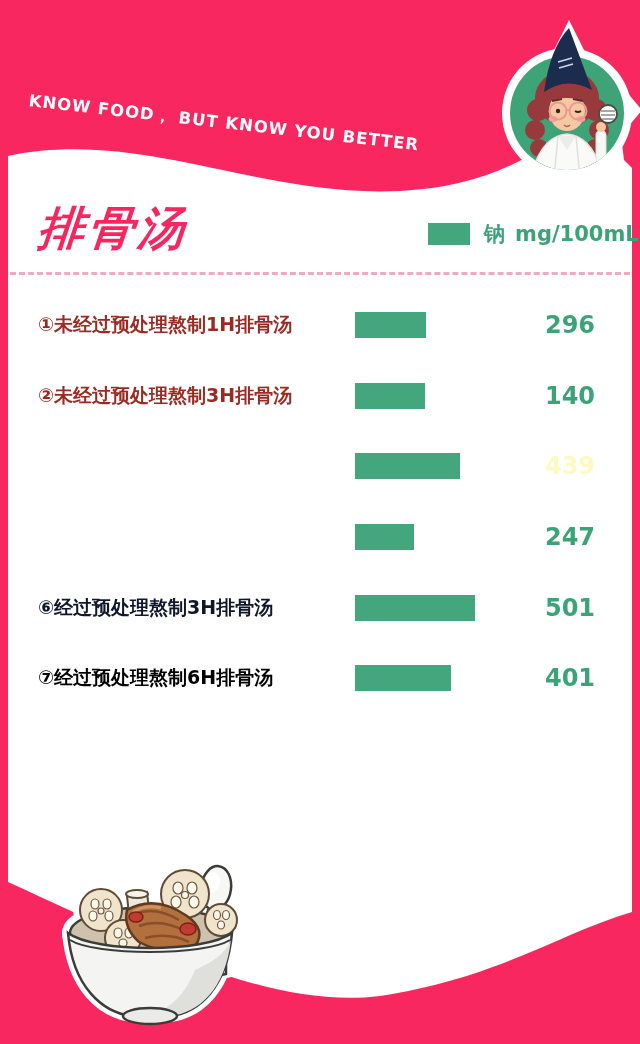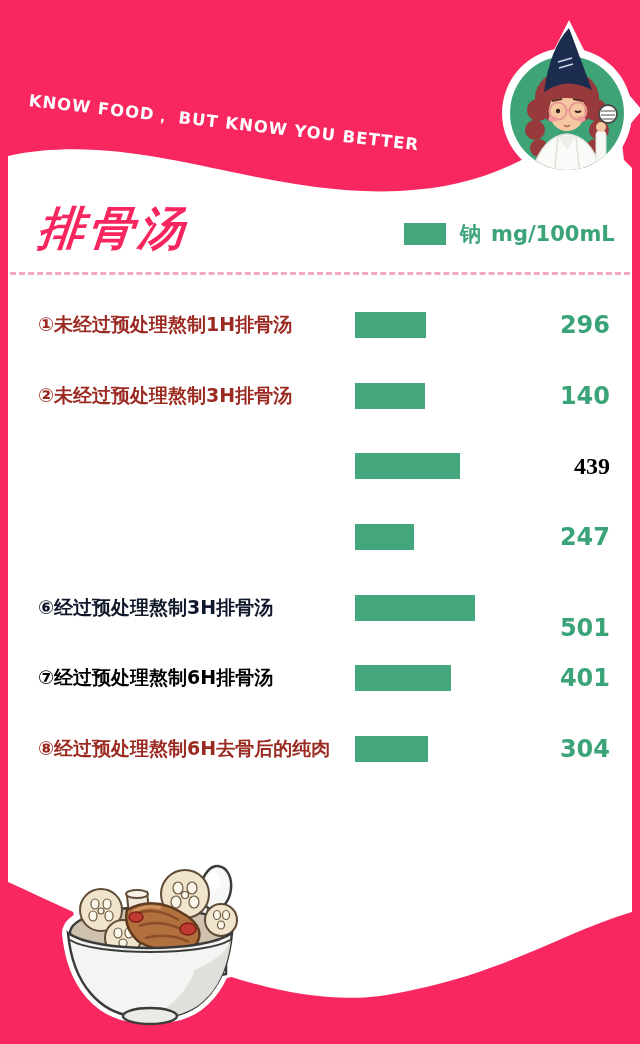--- a/index.html
+++ b/index.html
@@ -13,41 +13,41 @@
     position:absolute;left:30px;top:90px;width:420px;
     color:#FFFFFF;font-weight:bold;font-size:16.5px;letter-spacing:1px;
     transform:rotate(6.5deg);transform-origin:left top;white-space:nowrap;
   }
   .avatar-wrap{position:absolute;left:492px;top:18px;width:150px;height:170px;}
   .page-title{
     position:absolute;left:38px;top:198px;
     color:#F8265F;font-size:46px;font-weight:900;font-style:italic;
     letter-spacing:4px;transform:skewX(-5deg);
   }
-  .legend{position:absolute;left:404px;top:220px;display:flex;align-items:center;}
+  .legend{position:absolute;left:428px;top:220px;display:flex;align-items:center;}
   .legend-swatch{width:42px;height:22px;background:#43A67D;margin-right:14px;}
   .legend-text{color:#3BA378;font-weight:bold;font-size:21px;white-space:nowrap;}
   .legend-text .unit{margin-left:10px;}
   .divider{
     position:absolute;left:10px;top:272px;width:620px;height:0;
     border-top:3px dashed #F2A9BD;
   }
   .rows{position:absolute;left:8px;top:290px;width:624px;}
   .row{position:relative;height:70.6px;}
   .row-label{
     position:absolute;left:30px;top:50%;transform:translateY(-50%);
     color:#9B2B22;font-weight:bold;font-size:19px;white-space:nowrap;
   }
   .bar{
     position:absolute;left:347px;top:50%;transform:translateY(-50%);
     height:26px;background:#43A67D;
   }
   .row-value{
     position:absolute;right:22px;top:50%;transform:translateY(-50%);
-    width:80px;text-align:right;
+    width:80px;text-align:center;
     color:#3BA378;font-weight:bold;font-size:24px;
   }
   .bowl-wrap{position:absolute;left:35px;top:850px;width:240px;height:200px;}
 </style>
 </head>
 <body>
 
 <svg class="bg-svg" width="640" height="1044" viewBox="0 0 640 1044">
   <path fill="#FFFFFF" d="M8,156
     C 140,128 260,198 400,191
@@ -140,40 +140,35 @@
     <div class="bar" style="width: 71px; background: rgb(67, 166, 125);"></div>
     <div class="row-value" style="color: rgb(59, 163, 120);">296</div>
   </div>
   <div class="row">
     <div class="row-label" style="color: rgb(155, 43, 34);">②未经过预处理熬制3H排骨汤</div>
     <div class="bar" style="width: 70px; background: rgb(67, 166, 125);"></div>
     <div class="row-value" style="color: rgb(59, 163, 120);">140</div>
   </div>
   <div class="row">
     <div class="bar" style="width: 105px; background: rgb(67, 166, 125);"></div>
-    <div class="row-value" style="color: #000000; font-family: Liberation Serif, serif;">439</div>
+    <div class="row-value" style="color: #fef9c3;">439</div>
   </div>
   <div class="row">
     <div class="bar" style="width: 59px; background: rgb(67, 166, 125);"></div>
     <div class="row-value" style="color: rgb(59, 163, 120);">247</div>
   </div>
   <div class="row">
     <div class="row-label" style="color: #0f172a;">⑥经过预处理熬制3H排骨汤</div>
     <div class="bar" style="width: 120px; background: rgb(67, 166, 125);"></div>
-    <div class="row-value" style="color: rgb(59, 163, 120); margin-top: 20px;">501</div>
+    <div class="row-value" style="color: rgb(59, 163, 120);">501</div>
   </div>
   <div class="row">
     <div class="row-label" style="color: #000000;">⑦经过预处理熬制6H排骨汤</div>
     <div class="bar" style="width: 96px; background: rgb(67, 166, 125);"></div>
     <div class="row-value" style="color: rgb(59, 163, 120);">401</div>
-  </div>
-  <div class="row">
-    <div class="row-label" style="color: rgb(155, 43, 34);">⑧经过预处理熬制6H去骨后的纯肉</div>
-    <div class="bar" style="width: 73px; background: rgb(67, 166, 125);"></div>
-    <div class="row-value" style="color: rgb(59, 163, 120);">304</div>
   </div>
 </div>
 
 <div class="bowl-wrap">
   <svg width="240" height="200" viewBox="0 0 240 200">
 
     <g stroke="#FFFFFF" stroke-width="12" fill="#FFFFFF" stroke-linejoin="round">
       <ellipse cx="181" cy="40" rx="15" ry="22"></ellipse>
       <path d="M181,58 C184,80 194,95 192,122 L183,124 C180,100 176,80 175,60 Z"></path>
       <path d="M33,83 C38,138 68,162 96,166 L136,166 C164,162 192,138 197,83 Z"></path>

